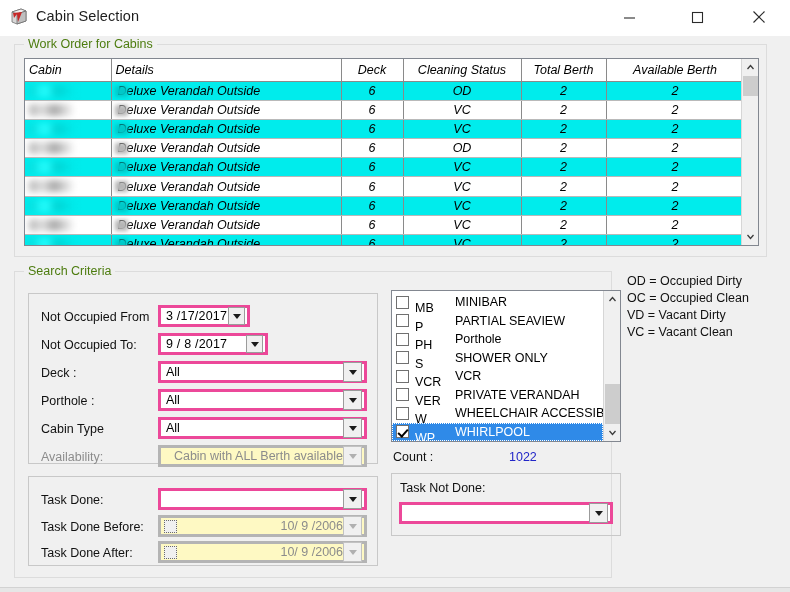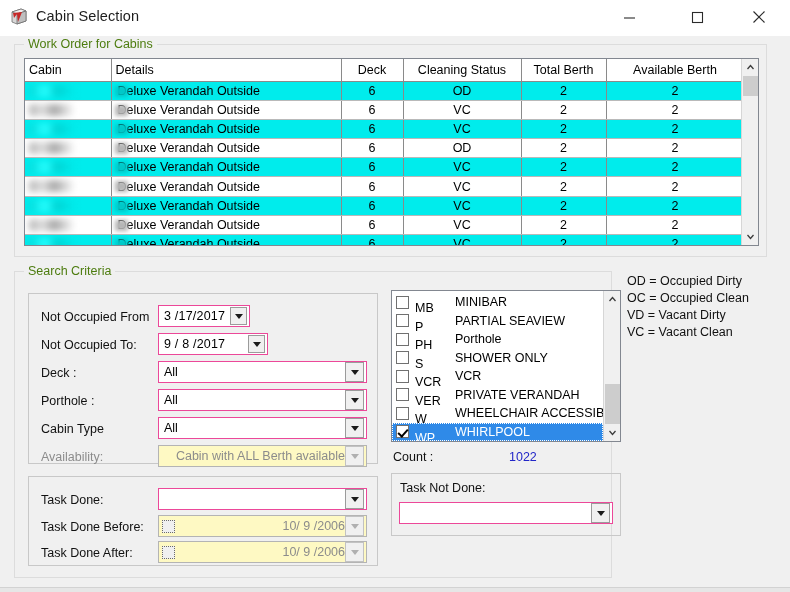--- a/index.html
+++ b/index.html
@@ -100,20 +100,21 @@
     border: 1px solid #828790;
     box-sizing: border-box;
     background: #ffffff;
     overflow: hidden;
   }
   table.cabins {
     border-collapse: collapse;
     table-layout: fixed;
     width: 719px;
     font-size: 12.5px;
+    font-style: italic;
   }
   table.cabins th {
     height: 22px;
     background: #ffffff;
     border-right: 1px solid #8a8a8a;
     border-bottom: 1px solid #8a8a8a;
     font-weight: normal;
     font-size: 12.5px;
     color: #000;
     padding: 0 4px;
@@ -193,21 +194,21 @@
     position: absolute;
     font-size: 12.5px;
     color: #111;
     white-space: nowrap;
   }
   .lbl.disabled { color: #8c8c8c; }
 
   .field {
     position: absolute;
     background: #ffffff;
-    border: 1px solid #ec4899;
+    border: 3px solid #ec4899;
     box-sizing: border-box;
     height: 22px;
     display: flex;
     align-items: center;
   }
   .field.disabled { background: #fef9c3; border-color: #b4b4b4; text-align: right; }
   .field .val {
     flex: 1 1 auto;
     padding-left: 5px;
     font-size: 12.5px;

